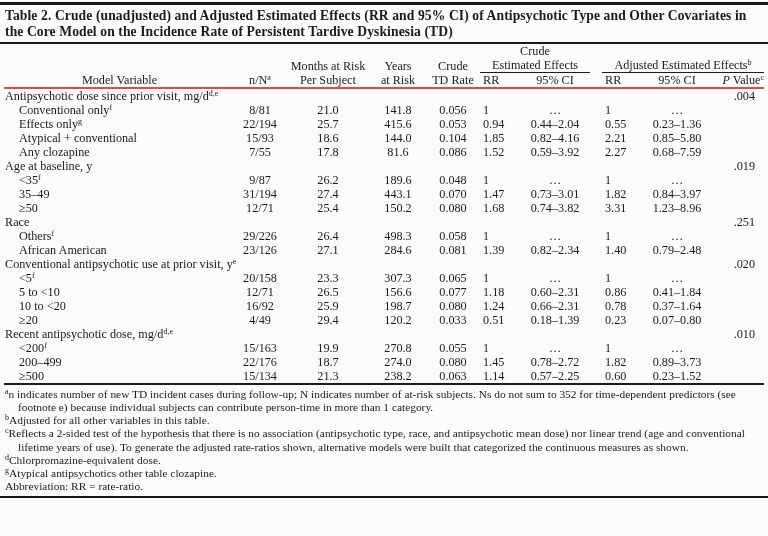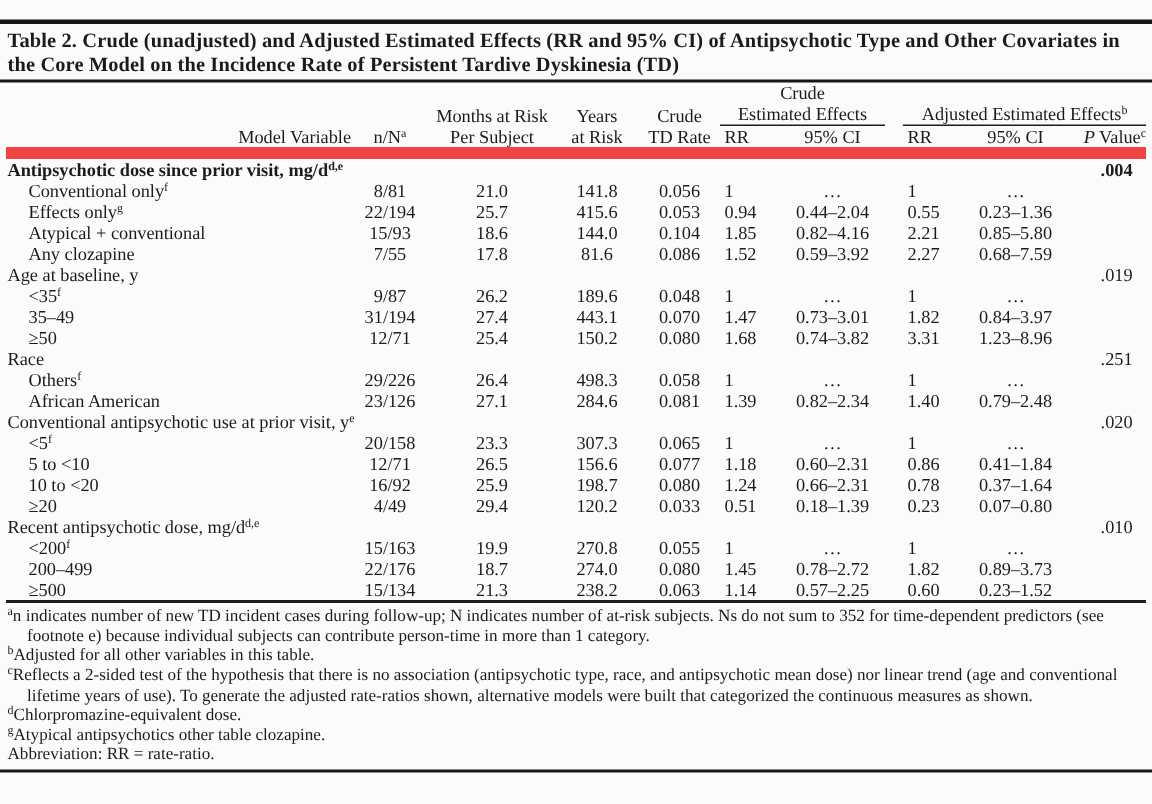--- a/index.html
+++ b/index.html
@@ -1,44 +1,44 @@
 <!DOCTYPE html>
 <html><head>
 <meta charset="utf-8">
 <style>
   html, body { margin: 0; padding: 0; background: #fafafa; }
   .page {
     width: 768px; height: 536px; box-sizing: border-box;
     background: #fbfbfa; color: #1b1b1b;
     font-family: "Liberation Serif", "DejaVu Serif", serif;
-    padding-top: 13px; overflow: hidden;
+    padding-top: 2px; overflow: hidden;
   }
   .rule { background: #171717; }
   .rule.thick { height: 3px; }
   .rule.med { height: 2px; }
   .title {
     font-weight: bold; font-size: 13.6px; line-height: 15.6px;
     padding: 3px 6px 3px 5px; letter-spacing: 0.1px;
   }
   table.core {
     border-collapse: collapse; table-layout: fixed;
     width: 760px; margin: 0 4px;
     font-size: 12.2px; line-height: 14px;
     border-bottom: 2px solid #1c1c1c;
   }
   th, td { padding: 0; vertical-align: bottom; font-weight: normal; overflow: visible; white-space: nowrap; }
   thead th { vertical-align: bottom; }
   thead tr.hrow1 th { height: 28px; }
   thead tr.hrow2 th { height: 14px; }
   td { height: 14px; vertical-align: top; }
-  .var-h { text-align: right; padding-left: 1px; }
+  .var-h { text-align: center; padding-left: 1px; }
   .c { text-align: center; }
   .l { text-align: left; padding-left: 3px; margin-left: 28px; }
   .spanner { text-align: center; border-bottom: 1px solid #1c1c1c; }
-  tbody tr.sec-first td { border-top: 8px solid #ef4444; font-weight: bold; }
+  tbody tr.sec-first td { border-top: 2px solid #ef4444; }
   td.sec-label { text-align: left; padding-left: 1px; }
   td.var { text-align: left; padding-left: 15px; }
   td.pv { text-align: right; padding-right: 9px; }
   th.pv-h { text-align: right; padding-right: 0; }
   sup { font-size: 8px; line-height: 0; vertical-align: baseline; position: relative; top: -4px; }
   .ln { display: block; }
   .footnotes { padding: 3px 6px 0 5px; font-size: 11.4px; line-height: 13.1px; }
   .fn { padding-left: 13px; text-indent: -13px; }
   .bottom-rule { margin-top: 3px; }
   i.pit { font-style: italic; }

